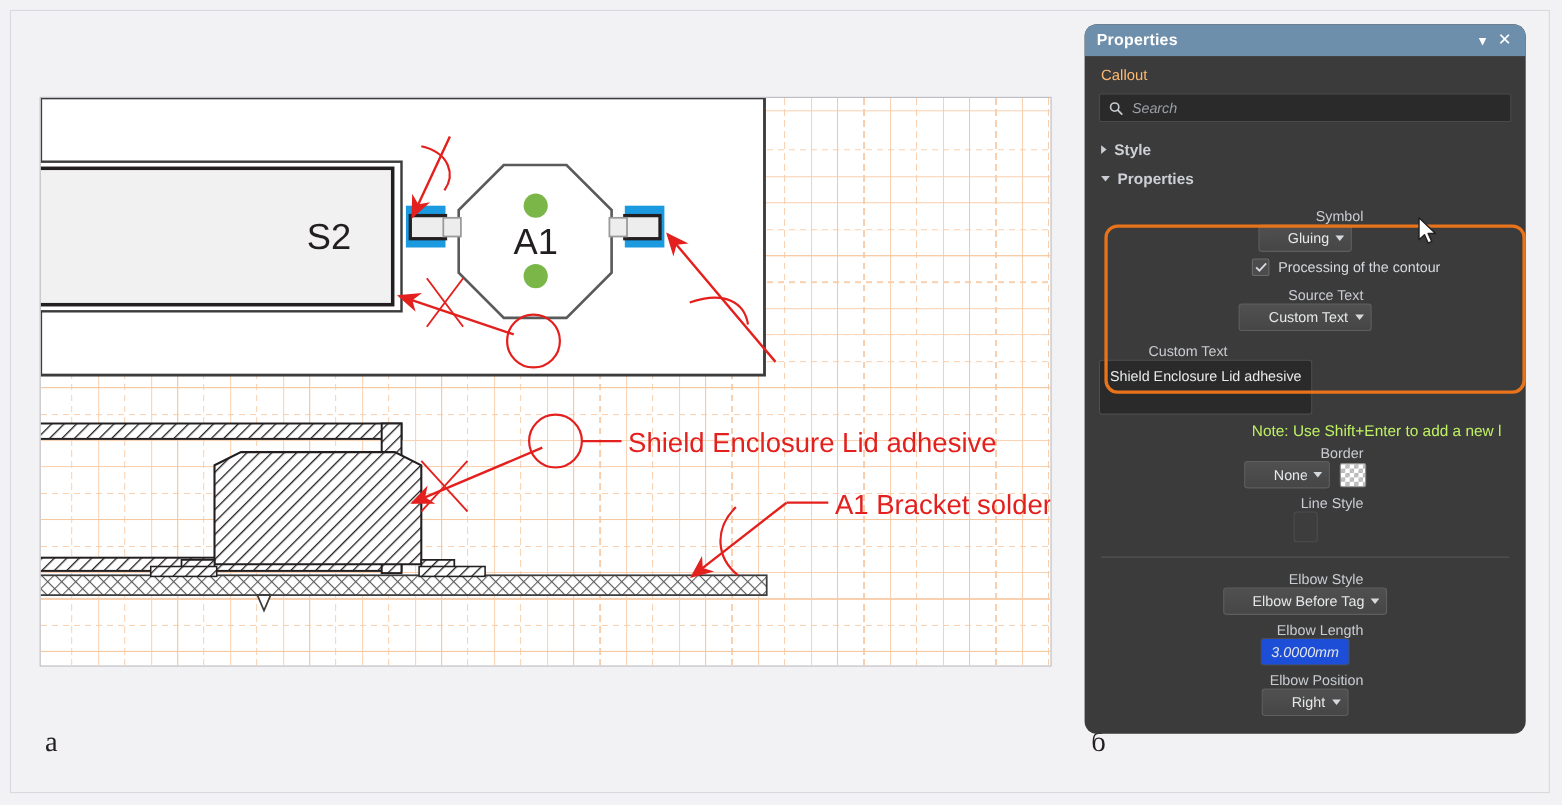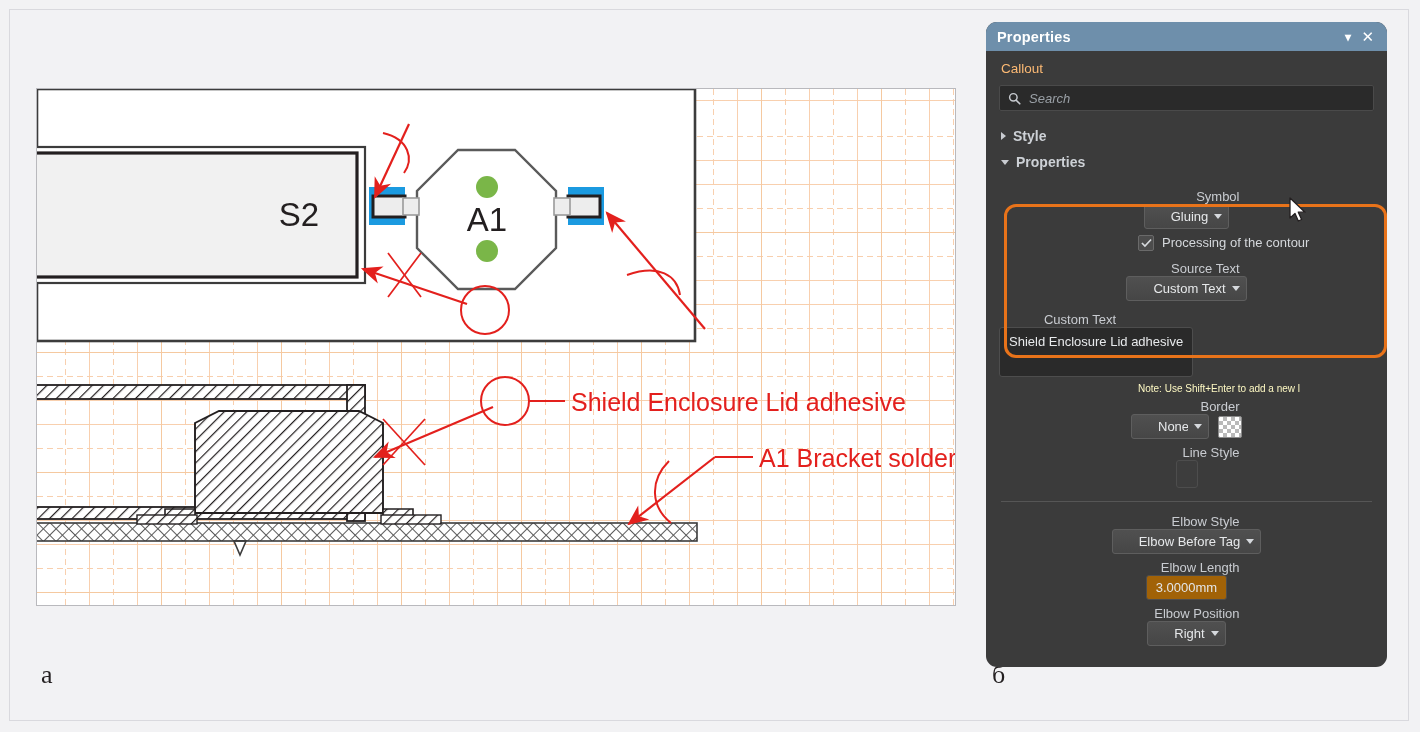--- a/index.html
+++ b/index.html
@@ -140,43 +140,44 @@
   }
   .chkbox svg{display:block;}
   .chk-lbl{font-size:13px;color:#d5d8dc;}
 
   .textarea{
     background:#2a2a2a;border:1px solid #4d4d4d;border-radius:3px;
     min-height:50px;padding:6px 9px;color:#e8eaec;font-size:13px;
     box-sizing:border-box;line-height:1.3;
   }
   .note{
-    margin:2px 0 5px 139px;color:#fef9c3;font-size:10px;
+    margin:2px 0 5px 139px;color:#bef264;font-size:14px;
     white-space:nowrap;overflow:hidden;
   }
   .swatch{
     width:24px;height:22px;border:1px solid #8a8a8a;border-radius:2px;margin-left:9px;
     box-sizing:border-box;flex:0 0 auto;
   }
   .swatch.checker{
     background-image:
       linear-gradient(45deg,#b9b9b9 25%,transparent 25%,transparent 75%,#b9b9b9 75%),
       linear-gradient(45deg,#b9b9b9 25%,transparent 25%,transparent 75%,#b9b9b9 75%);
     background-size:8px 8px;background-position:0 0,4px 4px;background-color:#ffffff;
   }
   .linepreview{
     height:28px;background:#3d3d3d;border:1px solid #4d4d4d;border-radius:3px;
     display:flex;align-items:center;padding:0 10px;box-sizing:border-box;
   }
   .linepreview .ln{flex:1;height:2px;}
   .divider{height:1px;background:#565656;margin:13px 2px 12px 2px;}
   .readonly-field{
-    height:25px;background:#a16207;border:1px solid #4d4d4d;border-radius:3px;
+    height:25px;background:#1d4ed8;border:1px solid #4d4d4d;border-radius:3px;
     display:flex;align-items:center;padding:0 9px;color:#e3e5e8;font-size:13px;
     box-sizing:border-box;
+    font-style:italic;
   }
   .cursor{position:absolute;left:1288px;top:197px;}
 </style>
 </head>
 <body>
 
 <div id="root">
   <div class="fig-frame"></div>
 
   <div class="cad-wrap">

